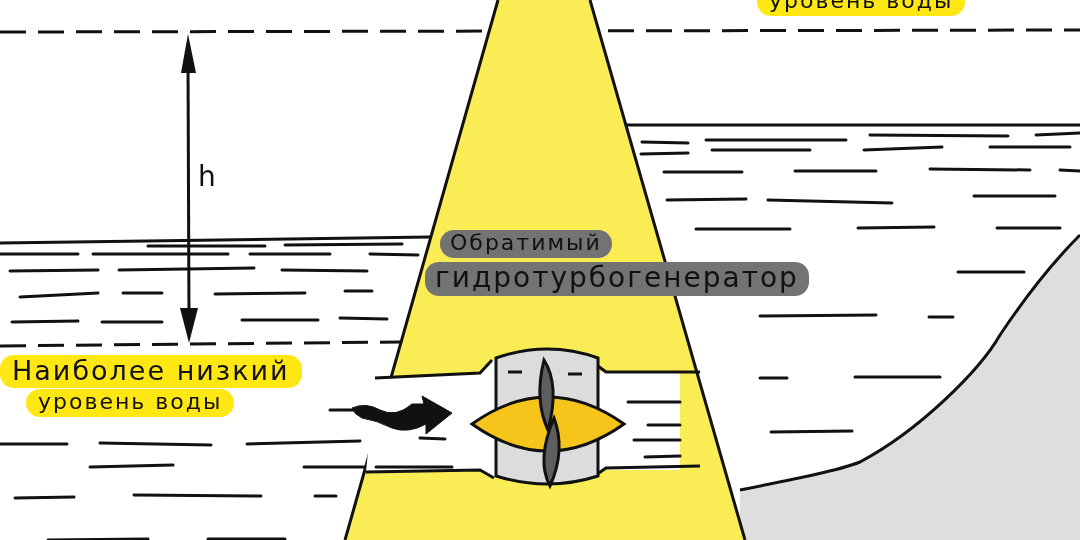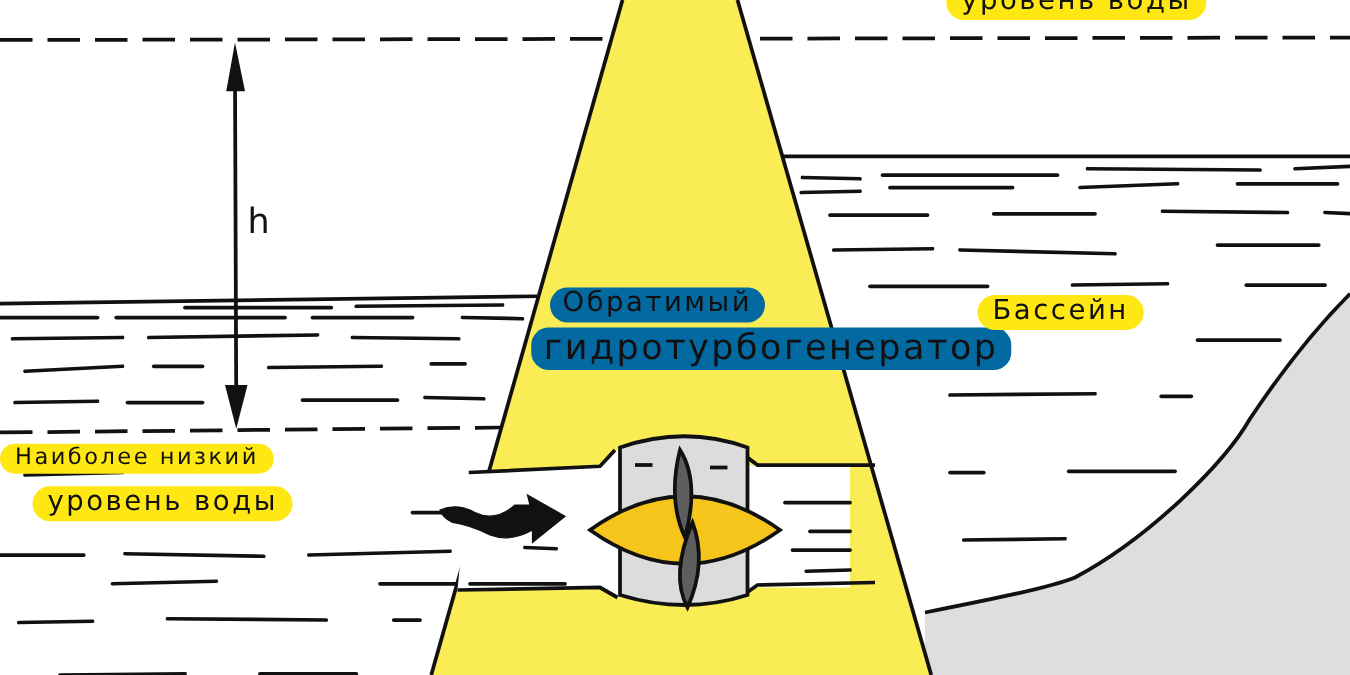--- a/index.html
+++ b/index.html
@@ -2,21 +2,21 @@
 <html><head>
   <meta charset="utf-8">
   <style>
     html, body { margin: 0; padding: 0; background: #ffffff; }
     body { width: 1080px; height: 540px; overflow: hidden; position: relative;
            font-family: "DejaVu Sans", sans-serif; }
     #stage { position: absolute; left: 0; top: 0; width: 1060px; height: 540px; }
     .label { position: absolute; font-family: "DejaVu Sans", sans-serif;
              color: #111; letter-spacing: 2px; line-height: 1; white-space: nowrap; }
     .hl-yellow { background: #ffe713; border-radius: 14px; padding: 2px 12px 4px 12px; }
-    .hl-white { background: #0369a1; border-radius: 14px; padding: 2px 10px 4px 10px; }
+    .hl-white { background: #737373; border-radius: 14px; padding: 2px 10px 4px 10px; }
   </style>
 </head>
 <body>
 
 <div id="stage">
   <svg width="1080" height="540" viewBox="0 0 1080 540" xmlns="http://www.w3.org/2000/svg">
 
     <path d="M 740 490 C 800 478, 840 470, 860 462 C 920 430, 980 370, 1000 335 C 1030 290, 1060 255, 1080 235 L 1080 540 L 740 540 Z" fill="#dedede" stroke="none"></path>
     <path d="M 740 490 C 800 478, 840 470, 860 462 C 920 430, 980 370, 1000 335 C 1030 290, 1060 255, 1080 235" fill="none" stroke="#111" stroke-width="3"></path>
 
@@ -134,17 +134,16 @@
   </svg>
 
   
   <div class="label hl-yellow" style="left:757px; top:-12px; font-size:22px;">уровень воды</div>
 
   <div class="label" style="left:198px; top:163px; font-size:28px;">h</div>
 
   <div class="label hl-white" style="left:440px; top:230px; font-size:22px;">Обратимый</div>
   <div class="label hl-white" style="left:425px; top:262px; font-size:28px;">гидротурбогенератор</div>
 
-  <div class="label hl-yellow" style="left:782px; top:236px; font-size:22px;">Бассейн</div>
 
-  <div class="label hl-yellow" style="left:0px; top:355px; font-size:18px;">Наиболее низкий</div>
+  <div class="label hl-yellow" style="left:0px; top:355px; font-size:27px;">Наиболее низкий</div>
   <div class="label hl-yellow" style="left:26px; top:389px; font-size:22px;">уровень воды</div>
 </div>
 
 </body></html>

